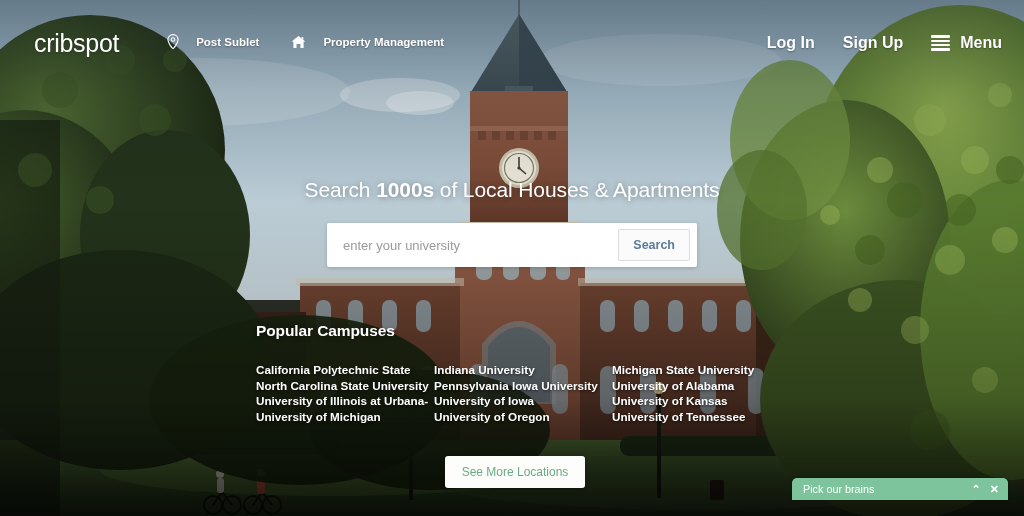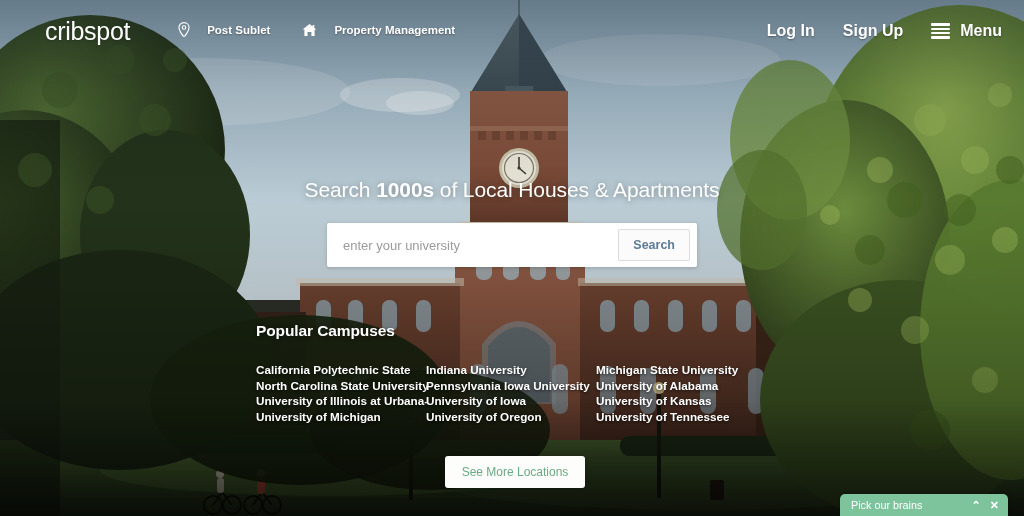--- a/index.html
+++ b/index.html
@@ -30,24 +30,24 @@
         rgba(10,20,30,0.10) 90px,
         rgba(0,0,0,0.00) 200px,
         rgba(0,0,0,0.10) 300px,
         rgba(0,0,0,0.28) 430px,
         rgba(0,0,0,0.42) 516px);
     pointer-events: none;
   }
 
   
   .header {
-    position: absolute; top: 0; left: 15px; right: 0;
+    position: absolute; top: 0; left: 4px; right: 0;
     height: 86px;
     display: flex; align-items: flex-start;
-    padding: 19px 22px 0 30px;
+    padding: 31px 22px 0 30px;
     z-index: 10;
   }
   .logo {
     font-size: 25px;
     letter-spacing: -0.3px;
     color: #ffffff;
     line-height: 1;
     margin-right: 48px;
     white-space: nowrap;
     text-shadow: 0 1px 3px rgba(0,0,0,0.25);
@@ -132,21 +132,21 @@
     left: 256px; top: 322px;
     z-index: 9;
     color: #ffffff;
   }
   .campuses-title {
     font-size: 15.5px; font-weight: bold;
     letter-spacing: -0.1px;
     margin-bottom: 22px;
     text-shadow: 0 1px 4px rgba(0,0,0,0.5);
   }
-  .campus-cols { display: flex; gap: 0; }
+  .campus-cols { display: flex; gap: 8px; }
   .campus-col { width: 170px; }
   .campus-item {
     font-size: 11.7px;
     font-weight: bold;
     line-height: 15.7px;
     color: #ffffff;
     white-space: nowrap;
     cursor: pointer;
     text-shadow: 0 1px 3px rgba(0,0,0,0.65);
   }
@@ -161,22 +161,22 @@
     color: #6aab84;
     font-size: 12px; font-weight: normal;
     cursor: pointer;
     z-index: 9;
     box-shadow: 0 1px 4px rgba(0,0,0,0.25);
   }
 
   
   .chat-widget {
     position: absolute;
-    right: 16px; bottom: 0;
-    width: 168px; height: 22px;
+    right: 16px; bottom: 16px;
+    width: 216px; height: 22px;
     background: #7dc49d;
     border-radius: 5px 5px 0 0;
     display: flex; align-items: center;
     padding: 0 9px 0 11px;
     z-index: 20;
     box-shadow: 0 -1px 3px rgba(0,0,0,0.2);
   }
   .chat-title {
     color: #ffffff; font-size: 10.8px; flex: 1; white-space: nowrap;
   }

